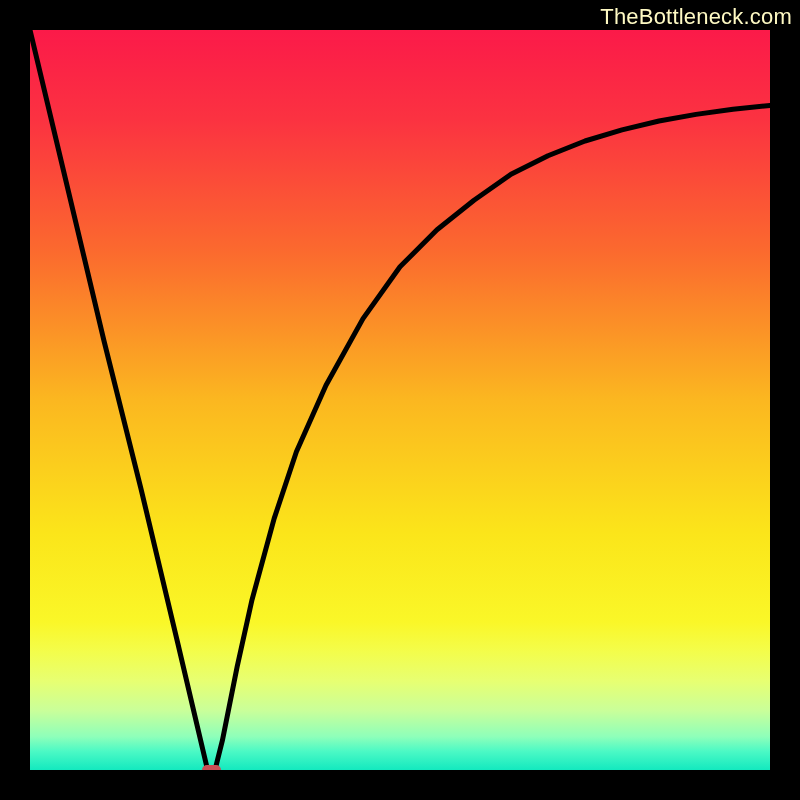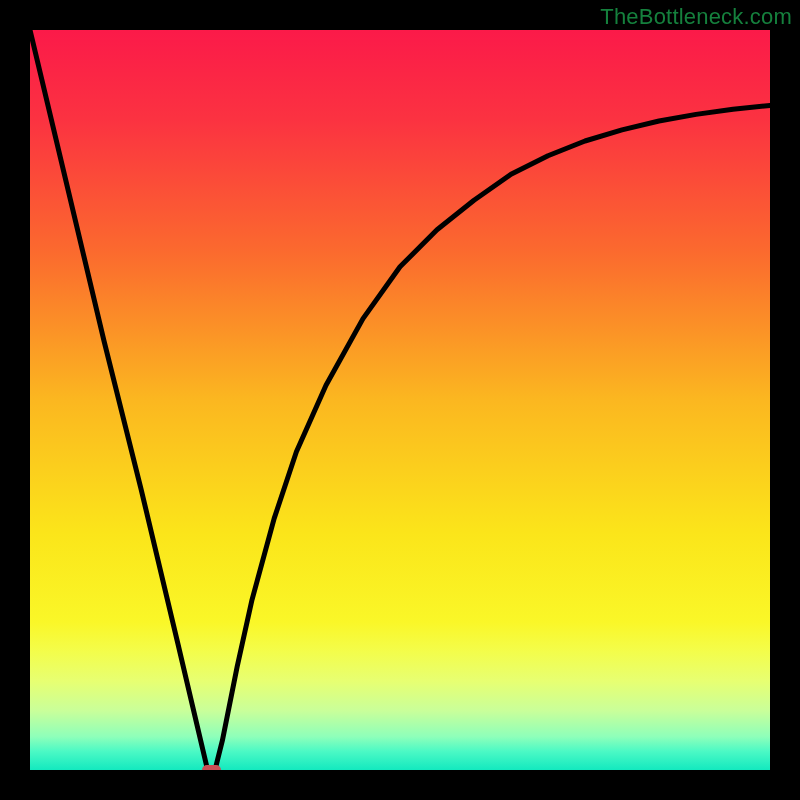--- a/index.html
+++ b/index.html
@@ -30,21 +30,21 @@
     inset: 0;
   }
   .curve {
     position: absolute;
     inset: 0;
   }
   .watermark {
     position: absolute;
     top: 4px;
     right: 8px;
-    color: #15803d;
+    color: #fef9c3;
     font-size: 22px;
     font-weight: 500;
     letter-spacing: 0.2px;
     user-select: none;
   }
   .marker {
     position: absolute;
     background: #c94f55;
     border-radius: 8px;
   }

